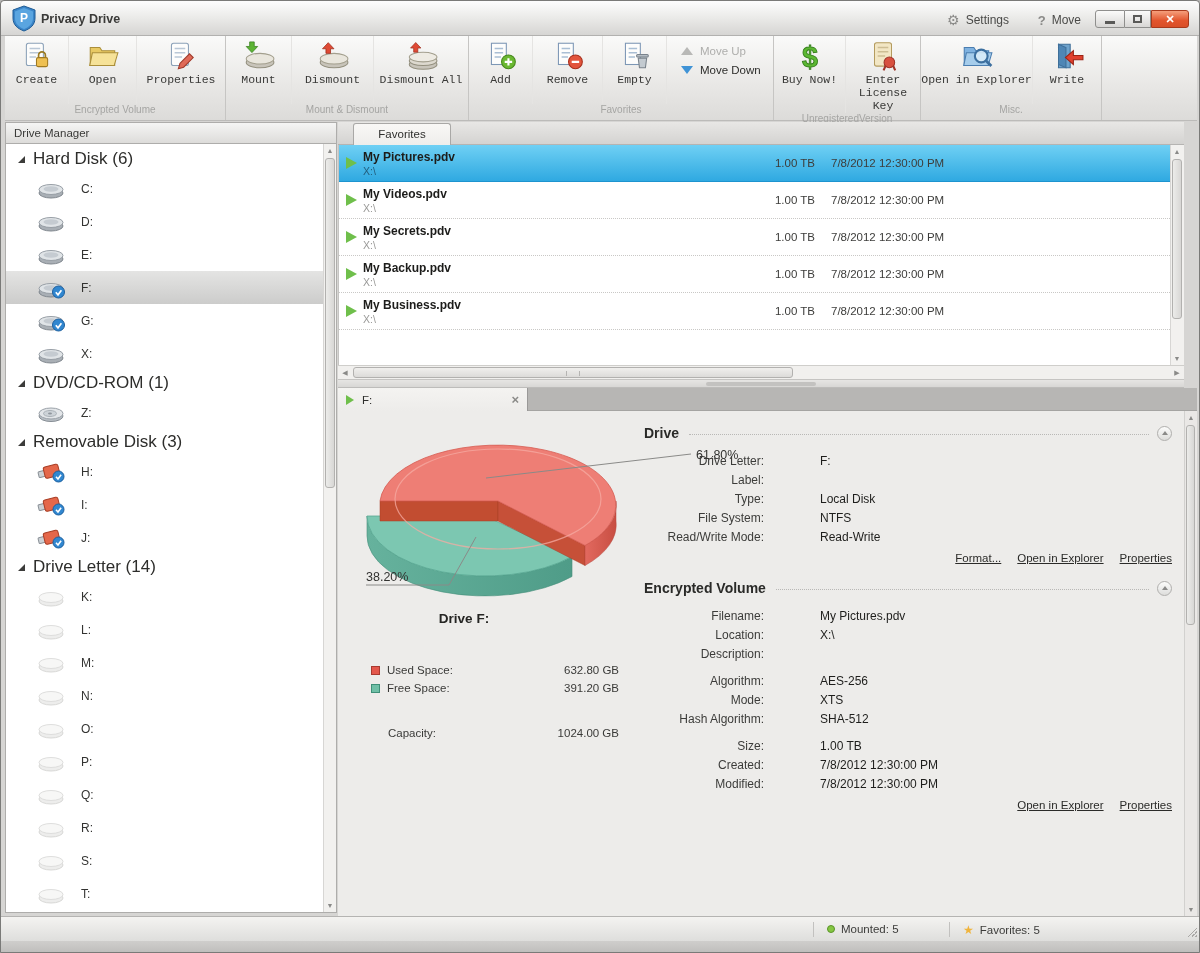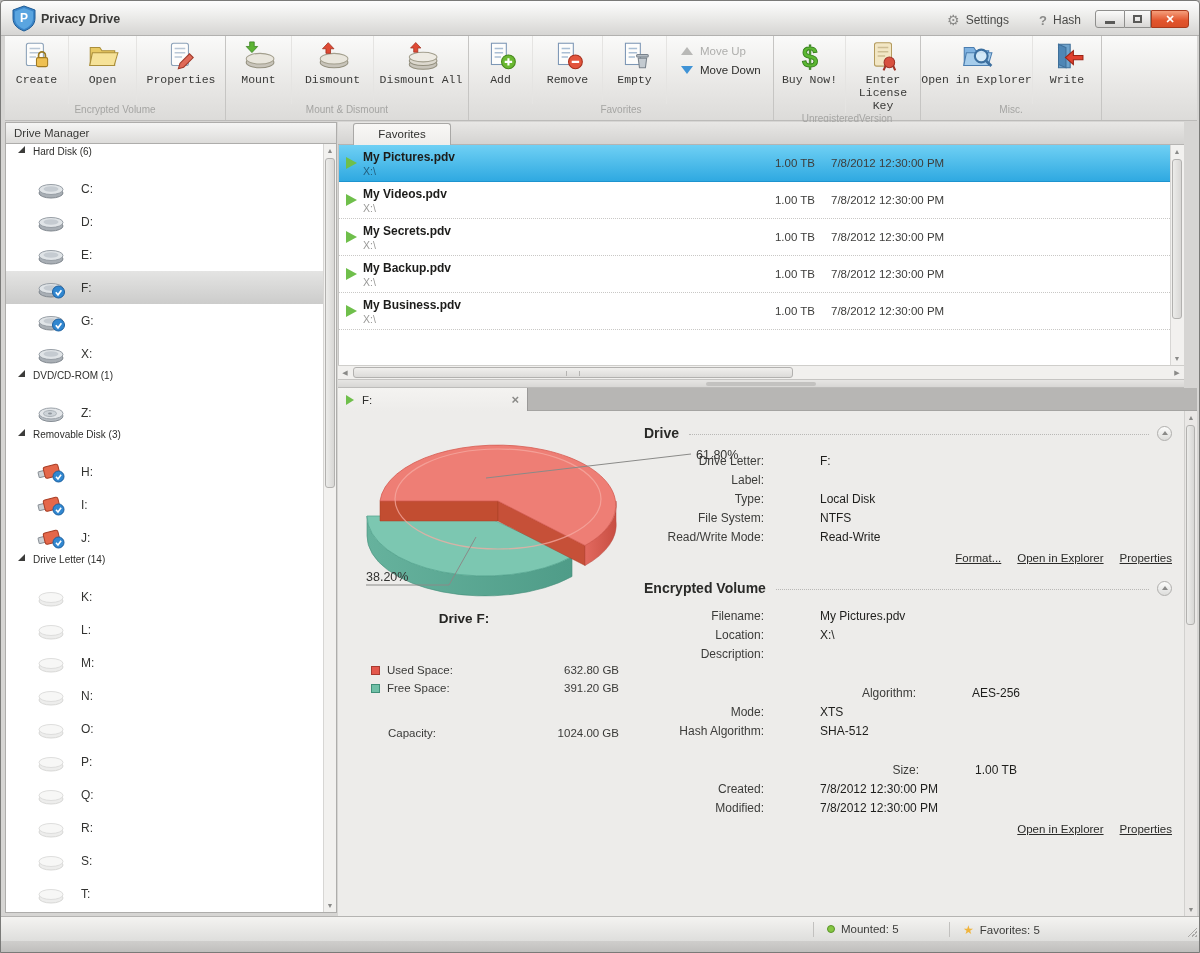--- a/index.html
+++ b/index.html
@@ -37,21 +37,21 @@
   .sbtn.disabled { color:#aeaeac; }
   .arr-up { width:0;height:0;border-left:6px solid transparent;border-right:6px solid transparent;border-bottom:8px solid #b8b8b6; }
   .arr-dn { width:0;height:0;border-left:6px solid transparent;border-right:6px solid transparent;border-top:8px solid #3f93d6; }
 
   
   .sidebar { position:absolute; left:4px; top:121px; width:332px; height:791px; }
   .sb-header { height:22px; background:linear-gradient(#f5f5f4,#dddcda); border:1px solid #aeadab;
     font-size:11.5px; color:#3a3a38; padding:4px 0 0 8px; }
   .tree { position:relative; height:769px; background:#fff; border:1px solid #aeadab; border-top:none; overflow:hidden; }
   .treeinner { padding-top:2px; }
-  .tgrouphdr { height:26px; display:flex; gap:8px; padding-left:12px; font-size:10px; color:#2d2d2b; }
+  .tgrouphdr { height:26px; display:flex; align-items:center; gap:8px; padding-left:12px; font-size:17px; color:#2d2d2b; }
   .tri { width:0; height:0; border-left:7px solid transparent; border-bottom:7px solid #3c3c3a; }
   .titem { height:33px; display:flex; align-items:center; gap:15px; padding-left:30px; font-size:12px; color:#333331; }
   .titem.selected { background:linear-gradient(#e4e4e3,#cccccb); }
   .ticon { width:30px; height:22px; }
   .sb-scroll { position:absolute; right:0; top:0; bottom:0; width:13px; background:#f2f1ef; border-left:1px solid #d7d6d4; }
   .sarrow { position:absolute; left:0; width:12px; height:13px; font-size:7px; color:#8a8a88; text-align:center; line-height:13px; }
   .sthumb { position:absolute; left:1px; width:10px; background:linear-gradient(90deg,#ececea,#d8d7d5); border:1px solid #b2b1af; border-radius:3px; }
 
   
   .main-top { position:absolute; left:337px; top:121px; width:846px; height:257px; }
@@ -102,21 +102,21 @@
 
   .details { position:absolute; left:306px; top:12px; width:528px; }
   .sechdr { display:flex; align-items:center; height:20px; }
   .sechdr .st { font-size:14px; font-weight:bold; color:#2a2a28; }
   .sechdr .dots { flex:1; border-top:1px dotted #b9b8b6; margin:2px 8px 0 10px; }
   .colbtn { width:15px; height:15px; border:1px solid #b0afad; border-radius:50%; background:linear-gradient(#fcfcfb,#dddddb);
     display:flex; align-items:center; justify-content:center; }
   .colbtn .cup { width:0; height:0; border-left:3.5px solid transparent; border-right:3.5px solid transparent; border-bottom:4.5px solid #8a8a88; }
   .fields { margin-top:8px; }
   .frow { display:flex; height:19px; align-items:center; font-size:12px; }
-  .frow.gap { margin-top:20px;justify-content:center; }
+  .frow.gap { margin-top:8px; }
   .flab { width:120px; text-align:right; color:#3c3c3a; }
   .fval { margin-left:56px; color:#1e1e1c; }
   .linksrow { display:flex; justify-content:flex-end; gap:16px; margin-top:6px; font-size:11.5px; }
   .dlink { color:#2b2b29; text-decoration:underline; }
   .sec2 { margin-top:14px; }
   .d-scroll { position:absolute; right:0; top:0; bottom:0; width:13px; background:#eae8e6; border-left:1px solid #d2d1cf; }
 
   
   .statusbar { position:absolute; left:0; top:915px; width:1200px; height:25px; background:linear-gradient(#f4f3f1,#dededc); border-top:1px solid #b5b4b2; }
   .stsep { position:absolute; top:5px; width:1px; height:15px; background:#c2c1bf; }
@@ -171,21 +171,21 @@
       <path d="M12 3 L21 6.4 V13 c0 5.8 -3.7 8.8 -9 11 C6.7 21.8 3 18.8 3 13 V6.4 Z" fill="#5aa5e0"></path>
       <text x="12" y="17" text-anchor="middle" font-size="12" font-weight="bold" fill="#fff">P</text>
     </svg>
     <span class="apptitle">Privacy Drive</span>
     <div class="tb-sys sys-settings">
       <span class="gear">⚙</span>
       <span>Settings</span>
     </div>
     <div class="tb-sys sys-help">
       <span class="qmark">?</span>
-      <span>Hash</span>
+      <span>Move</span>
     </div>
     <div class="winbtns">
       <div class="wbtn min">
           <div class="minbar"></div>
         </div>
       <div class="wbtn max">
           <div class="maxbox"></div>
         </div>
       <div class="wbtn close">✕</div>
     </div>

